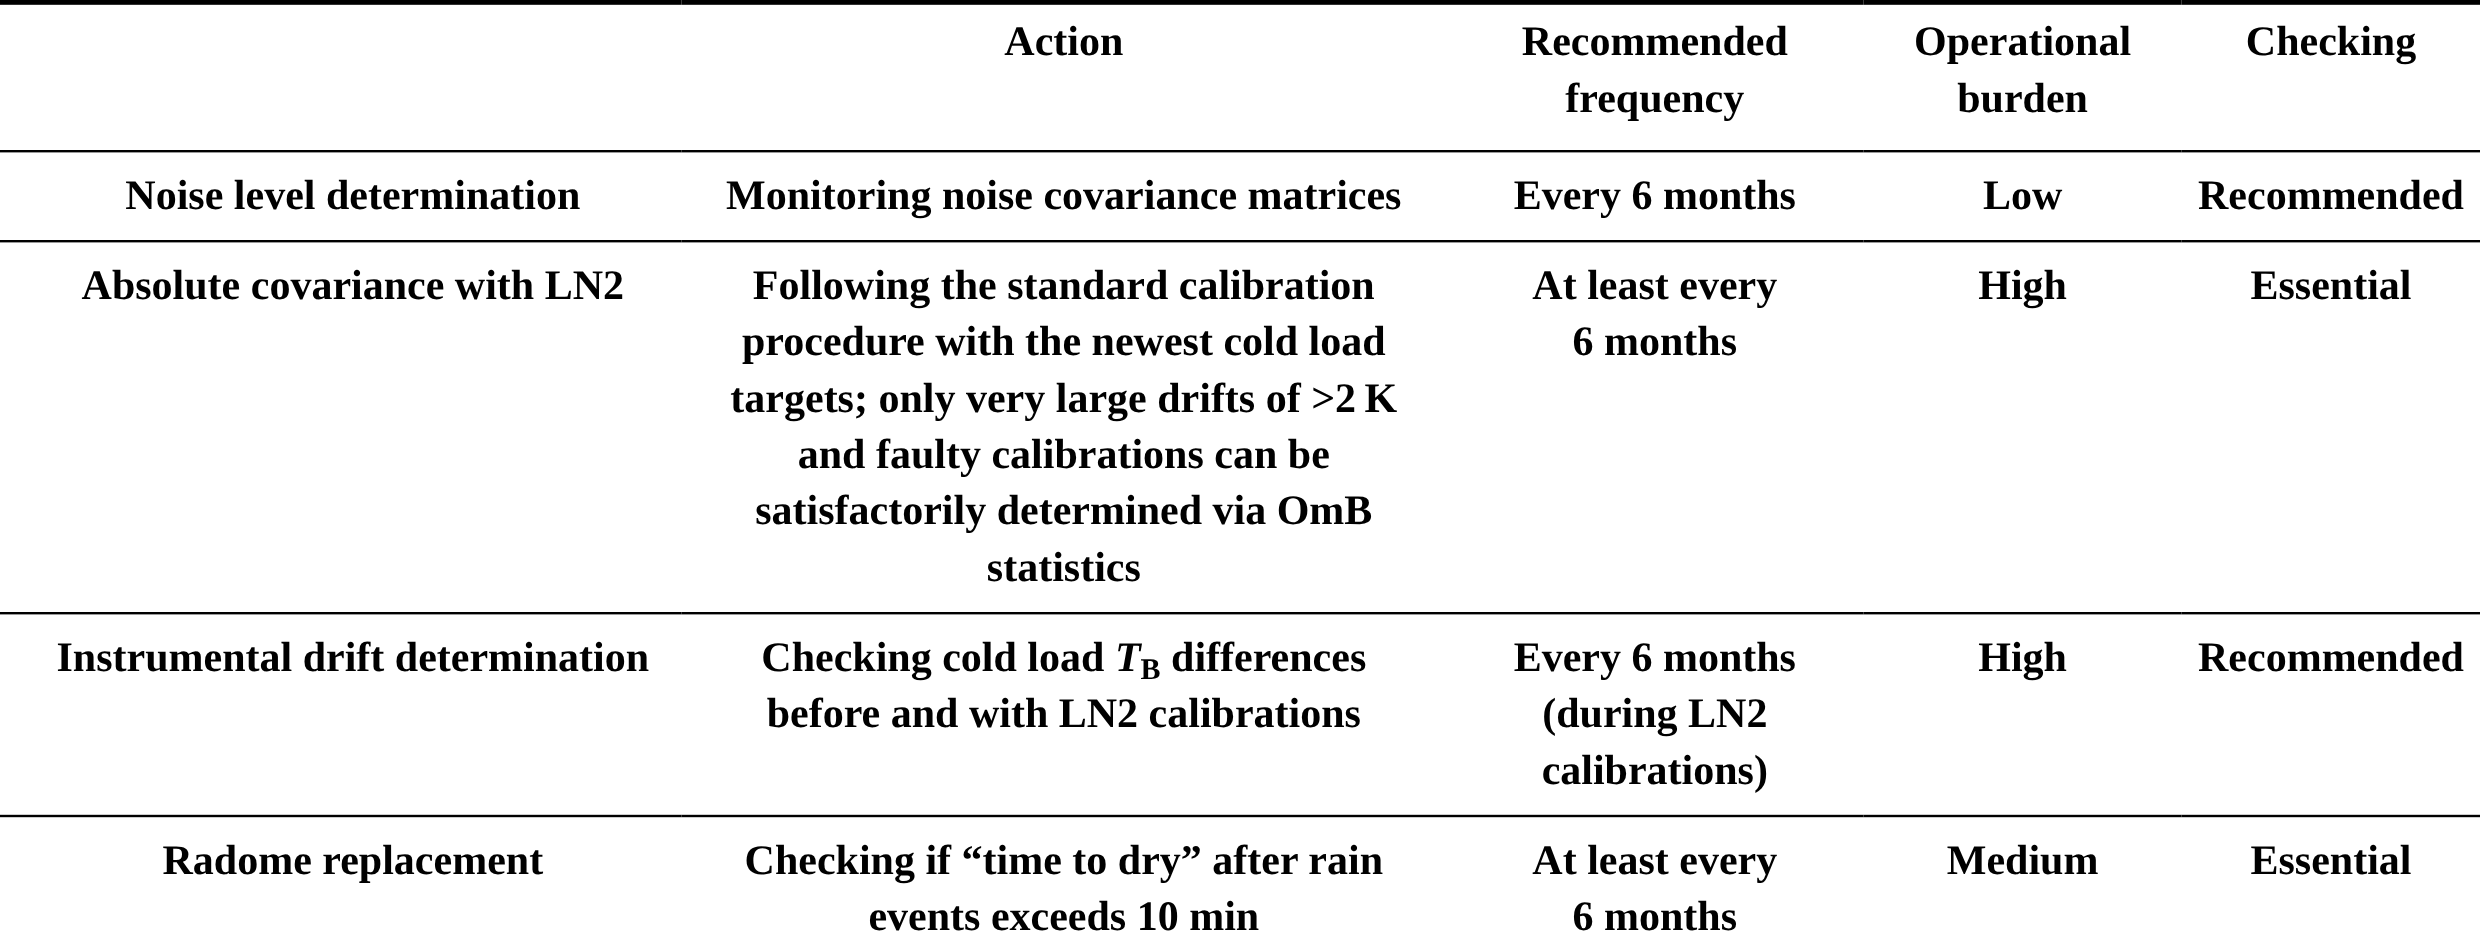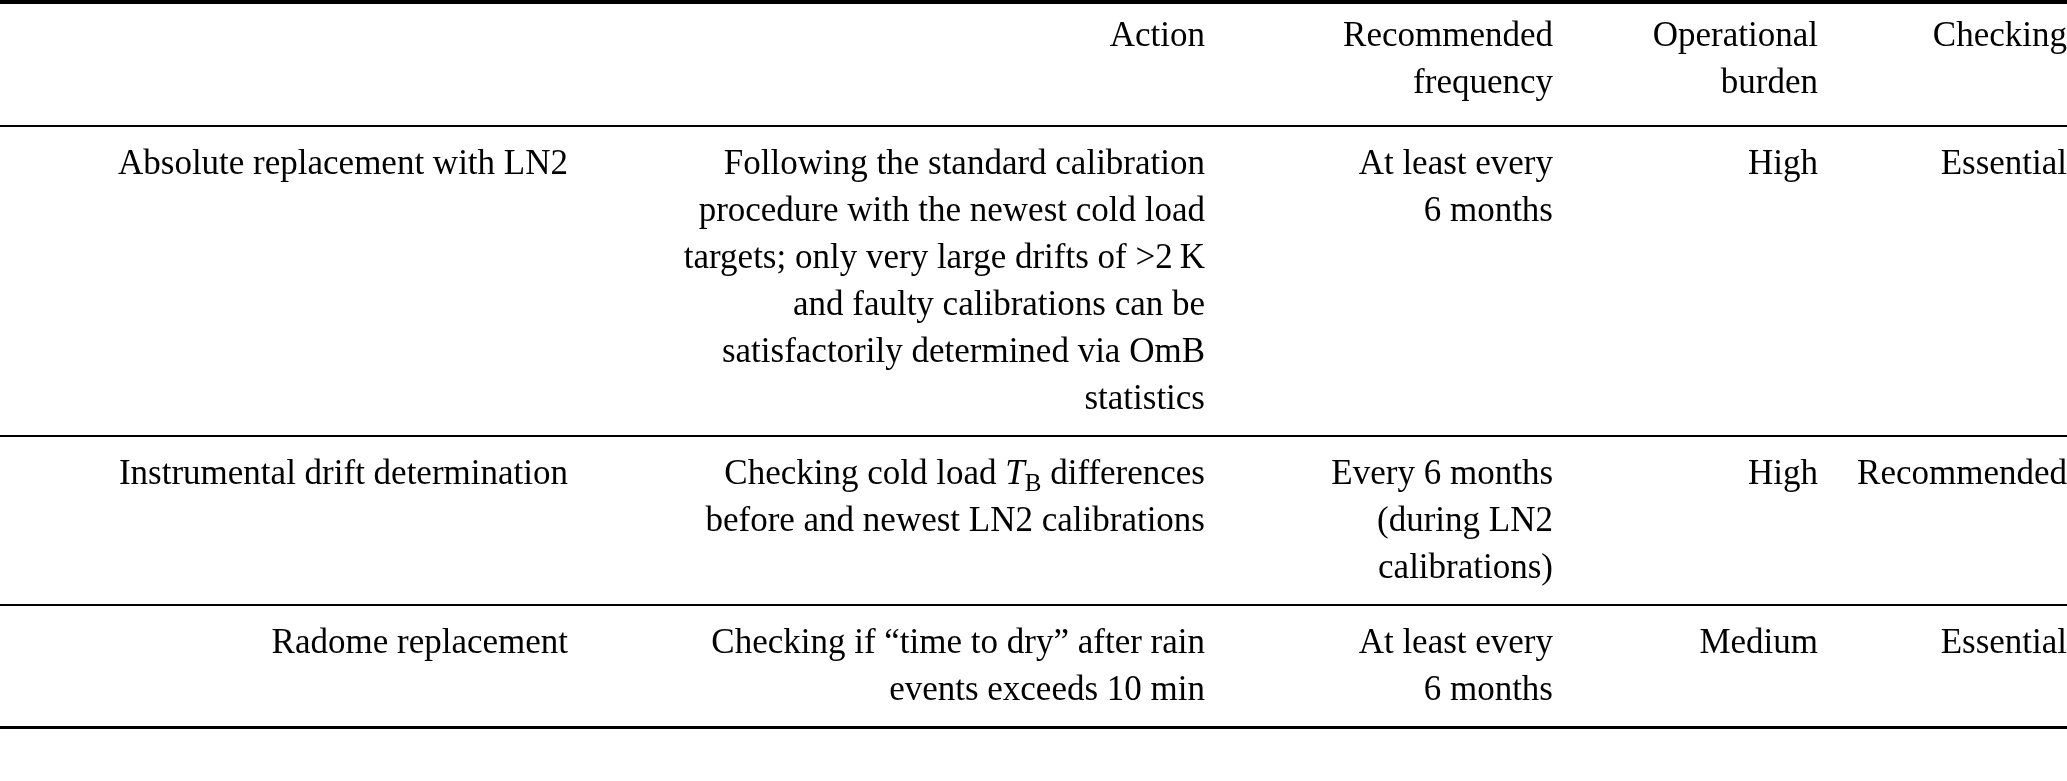--- a/index.html
+++ b/index.html
@@ -25,22 +25,22 @@
     border-bottom: 2px solid #000;
   }
   table.paper-table tbody tr {
     border-bottom: 2px solid #000;
   }
   table.paper-table tbody tr:last-child {
     border-bottom: none;
   }
   th, td {
     vertical-align: top;
-    text-align: right;
-    font-weight: normal;
+    text-align: center;
+    font-weight: bold;
     font-size: 35px;
     line-height: 47px;
     white-space: pre;          
     padding: 0;
     overflow: visible;
   }
   thead th {
     padding-top: 7px;
     padding-bottom: 20px;
     height: 115px;
@@ -81,37 +81,44 @@
       <th class="col-header-empty"></th>
       <th>Action</th>
       <th>Recommended
 frequency</th>
       <th>Operational
 burden</th>
       <th>Checking</th>
     </tr>
   </thead>
   <tbody>
+    <tr class="row-1">
+      <td class="cell-task-name">Noise level determination</td>
+      <td>Monitoring noise covariance matrices</td>
+      <td>Every 6 months</td>
+      <td>Low</td>
+      <td>Recommended</td>
+    </tr>
     <tr class="row-2">
-      <td class="cell-task-name">Absolute replacement with LN2</td>
+      <td class="cell-task-name">Absolute covariance with LN2</td>
       <td>Following the standard calibration
 procedure with the newest cold load
 targets; only very large drifts of &gt;2 K
 and faulty calibrations can be
 satisfactorily determined via OmB
 statistics</td>
       <td>At least every
 6 months</td>
       <td>High</td>
       <td>Essential</td>
     </tr>
     <tr class="row-3">
       <td class="cell-task-name">Instrumental drift determination</td>
       <td><span>Checking cold load </span><span class="var-italic">T</span><span class="subscript">B</span><span> differences
-before and newest LN2 calibrations</span></td>
+before and with LN2 calibrations</span></td>
       <td>Every 6 months
 (during LN2
 calibrations)</td>
       <td>High</td>
       <td>Recommended</td>
     </tr>
     <tr class="row-4">
       <td class="cell-task-name">Radome replacement</td>
       <td>Checking if “time to dry” after rain
 events exceeds 10 min</td>

